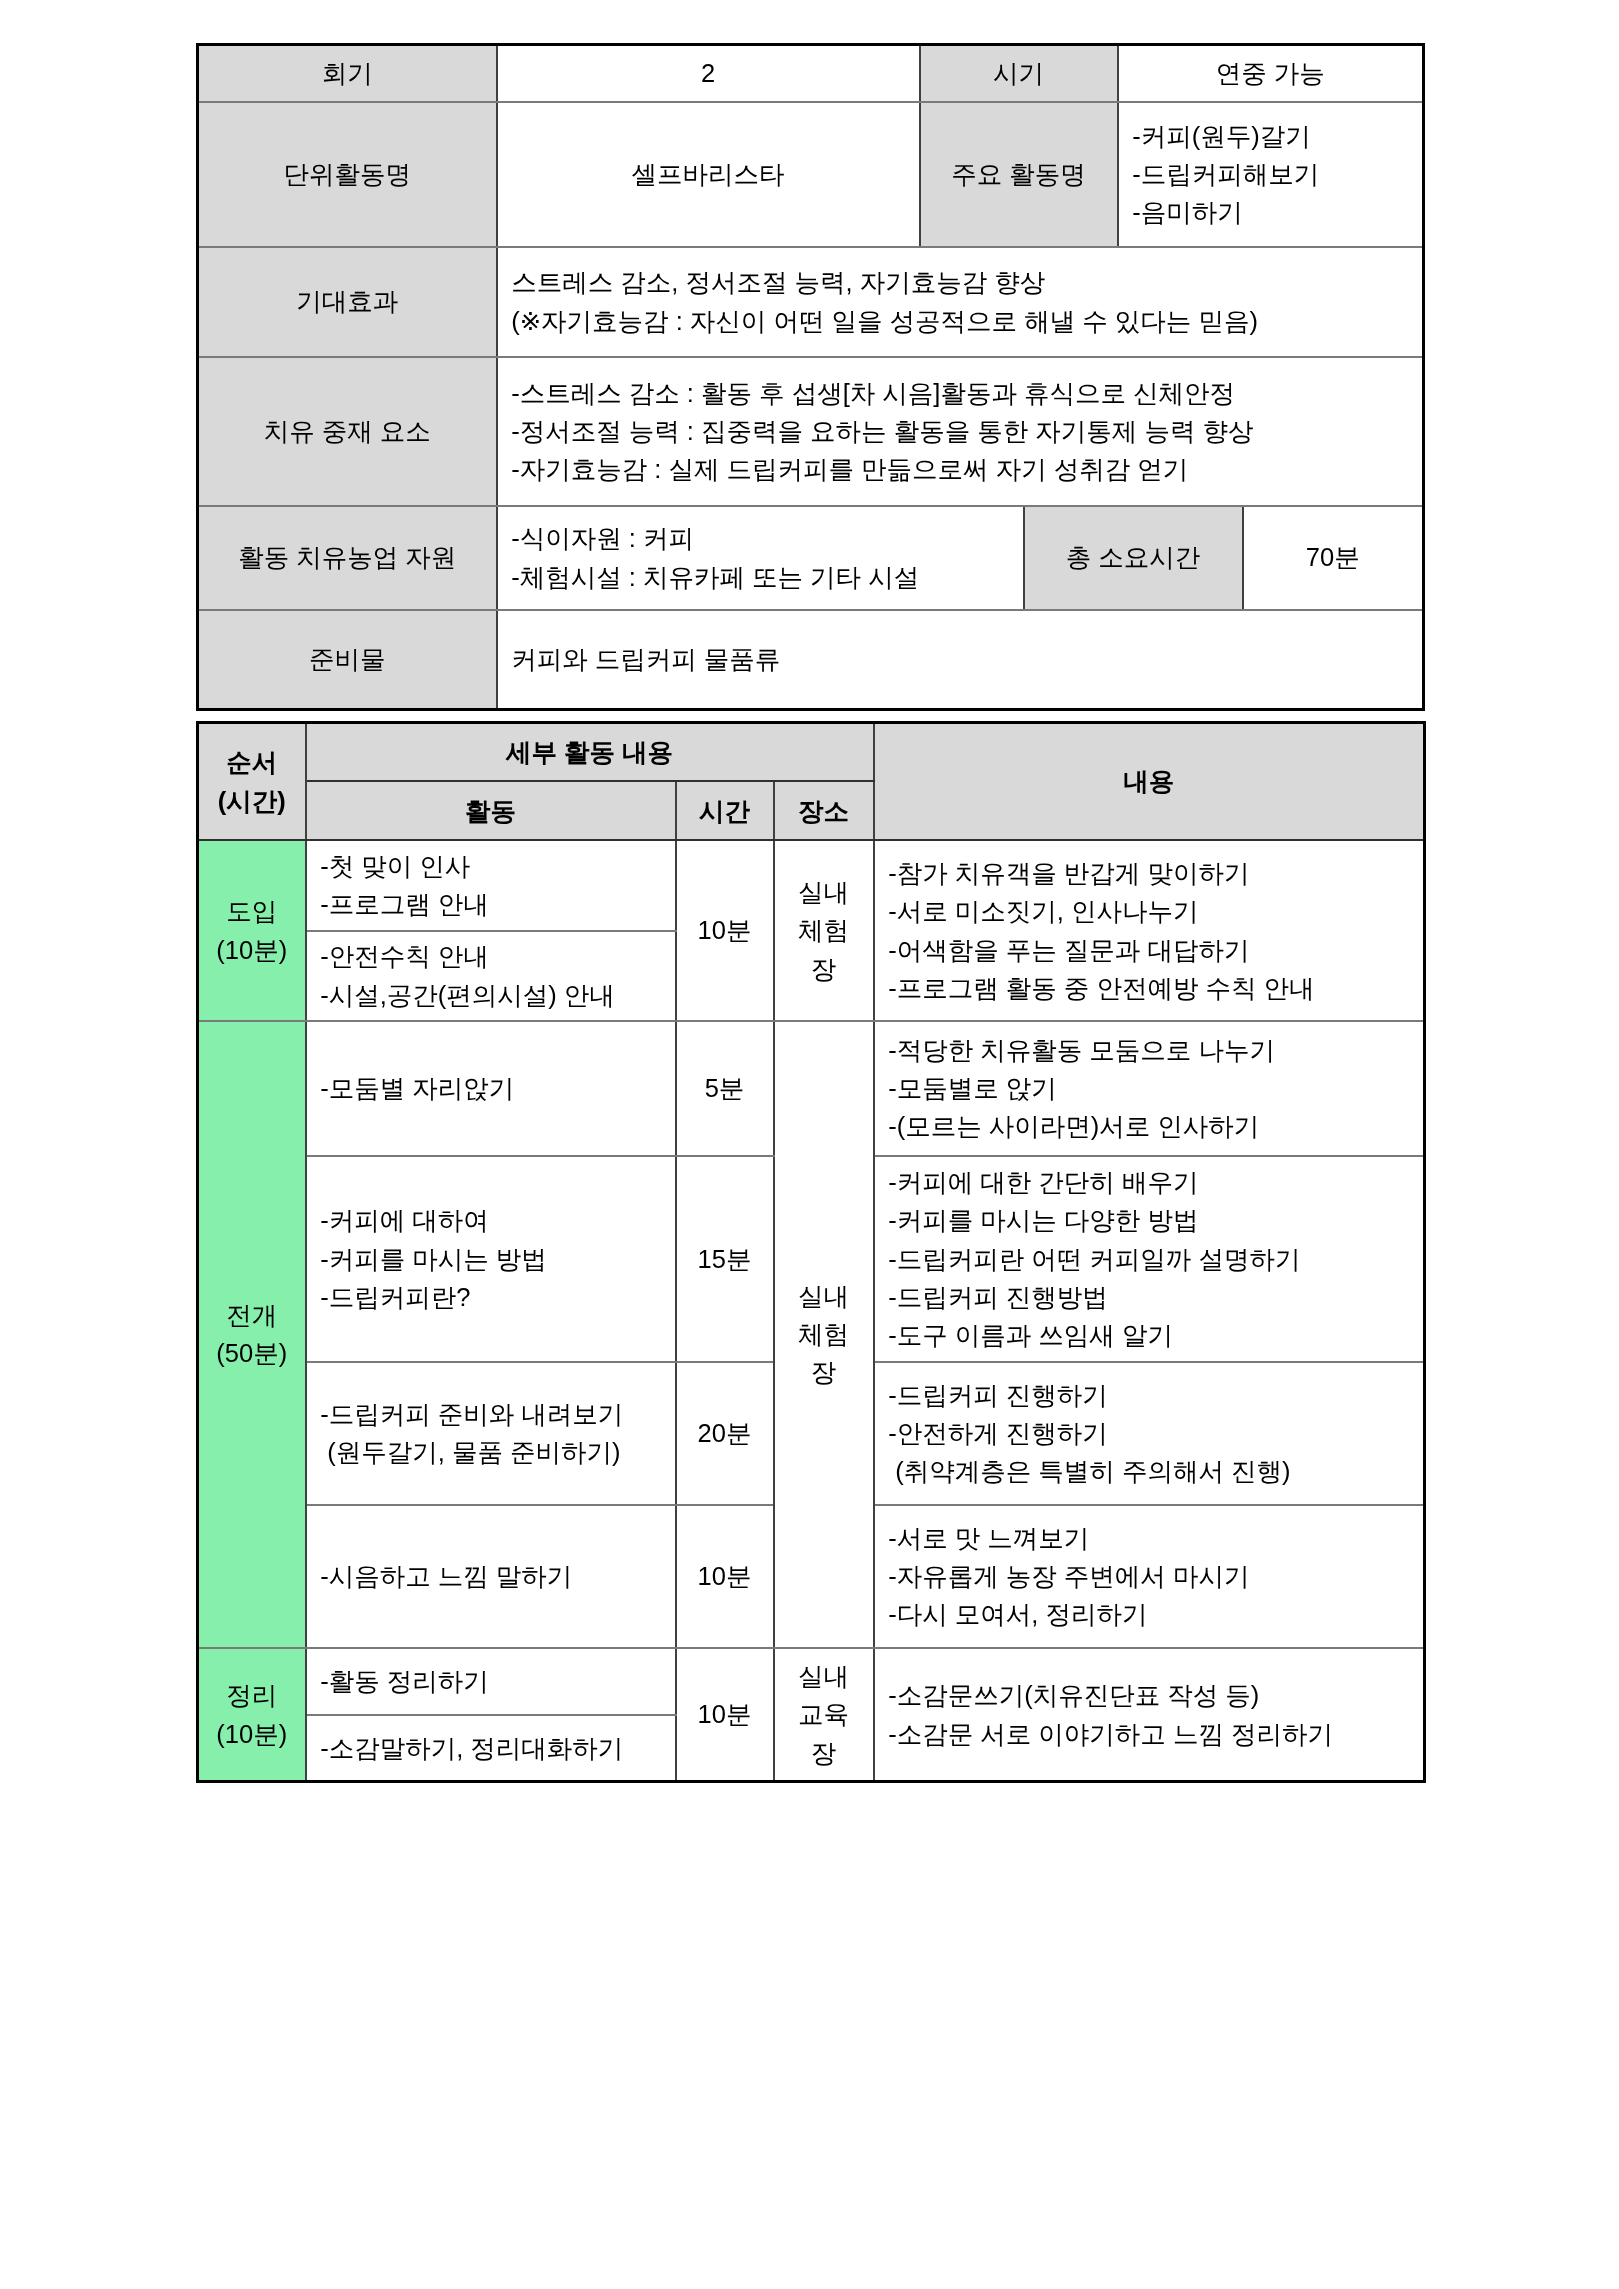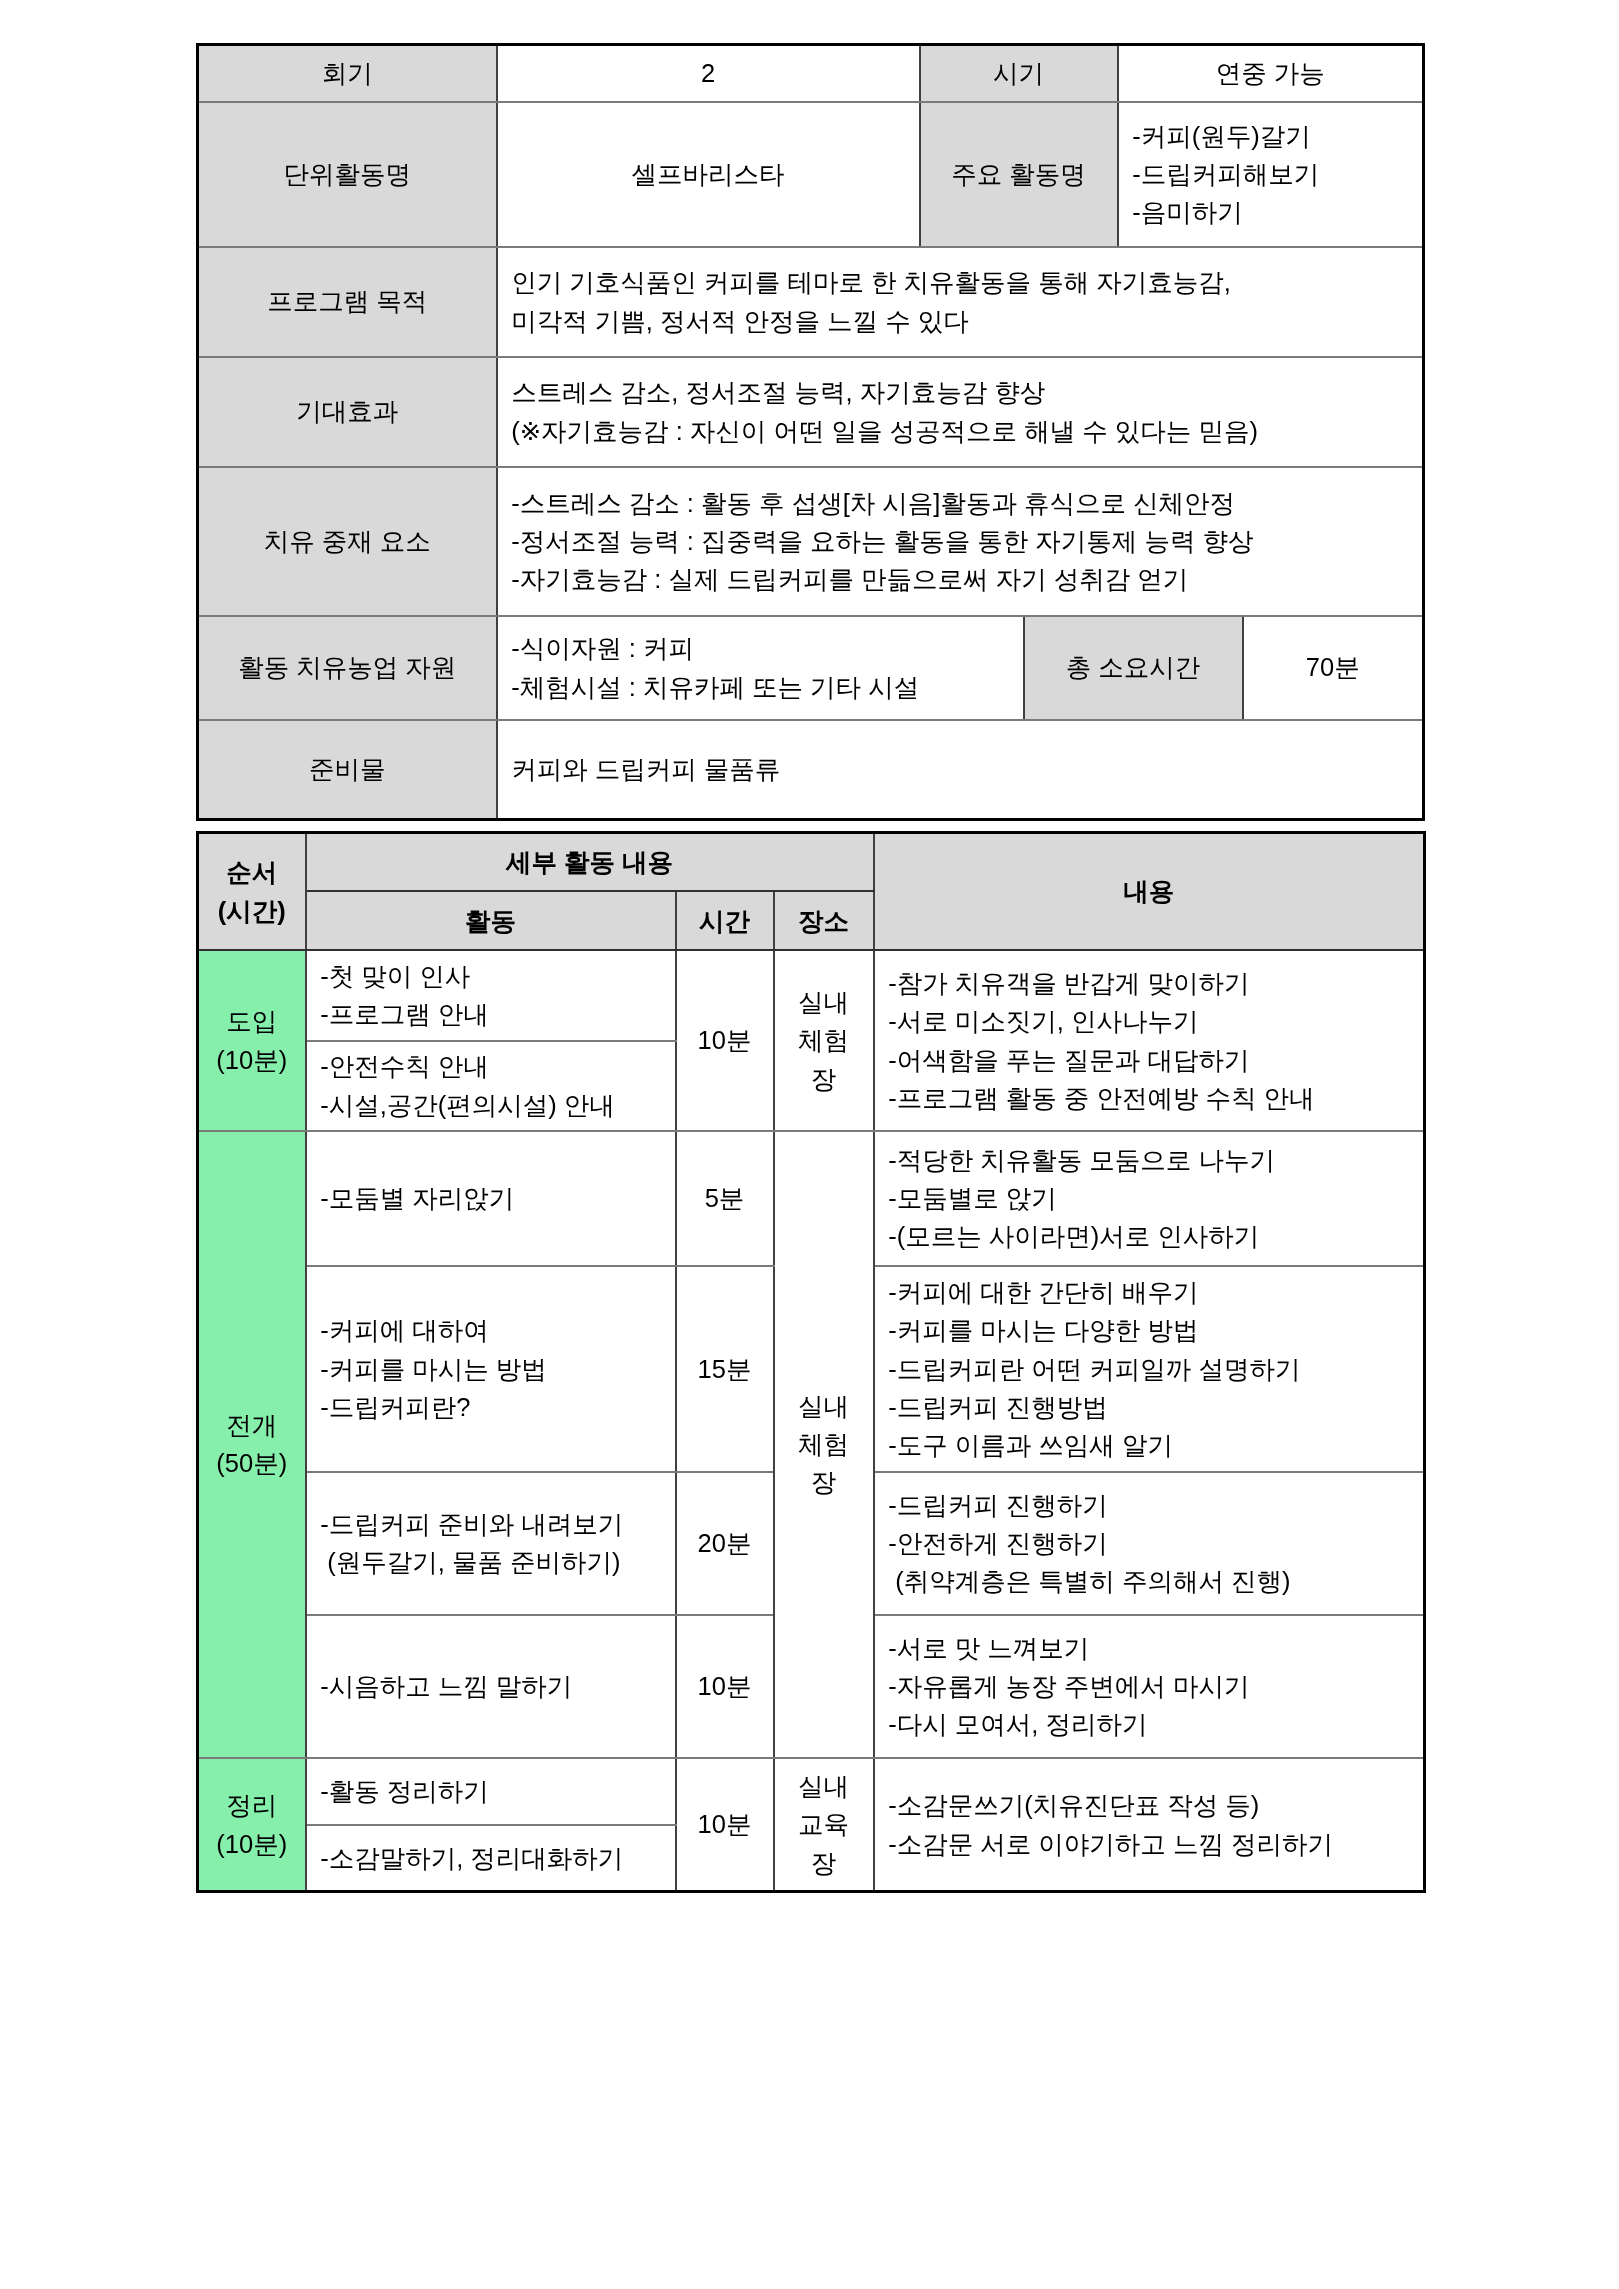--- a/index.html
+++ b/index.html
@@ -68,25 +68,20 @@
         </tr>
         <tr class="r-h148">
           <td class="gray b c">단위활동명</td>
           <td class="c">셀프바리스타</td>
           <td class="gray b c" colspan="2">주요 활동명</td>
           <td class="l" colspan="2">-커피(원두)갈기
 -드립커피해보기
 -음미하기</td>
         </tr>
         <tr class="r-h112">
-          <td class="gray b c">프로그램 목적</td>
-          <td class="l" colspan="5">인기 기호식품인 커피를 테마로 한 치유활동을 통해 자기효능감,
-미각적 기쁨, 정서적 안정을 느낄 수 있다</td>
-        </tr>
-        <tr class="r-h112">
           <td class="gray b c">기대효과</td>
           <td class="l" colspan="5">스트레스 감소, 정서조절 능력, 자기효능감 향상
 (※자기효능감 : 자신이 어떤 일을 성공적으로 해낼 수 있다는 믿음)</td>
         </tr>
         <tr class="r-h152">
           <td class="gray b c">치유 중재 요소</td>
           <td class="l" colspan="5">-스트레스 감소 : 활동 후 섭생[차 시음]활동과 휴식으로 신체안정
 -정서조절 능력 : 집중력을 요하는 활동을 통한 자기통제 능력 향상
 -자기효능감 : 실제 드립커피를 만듦으로써 자기 성취감 얻기</td>
         </tr>

